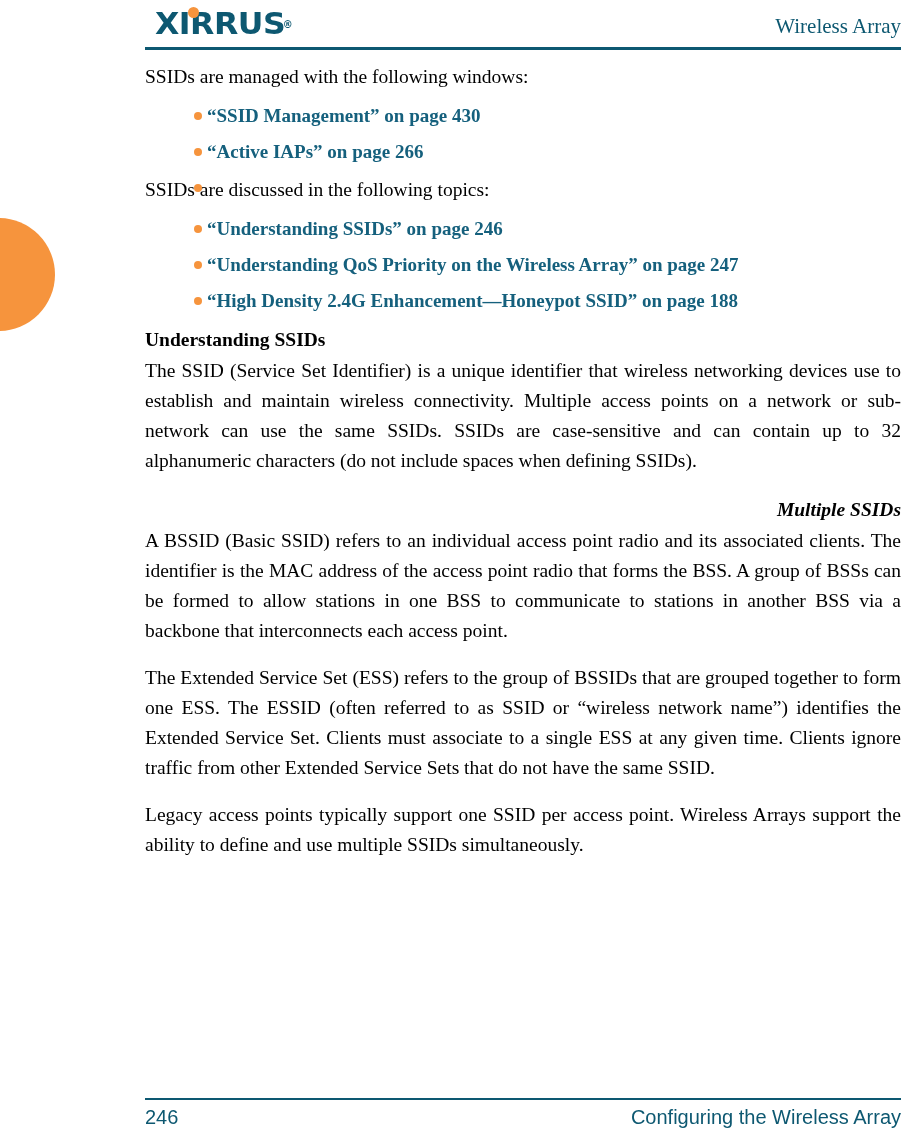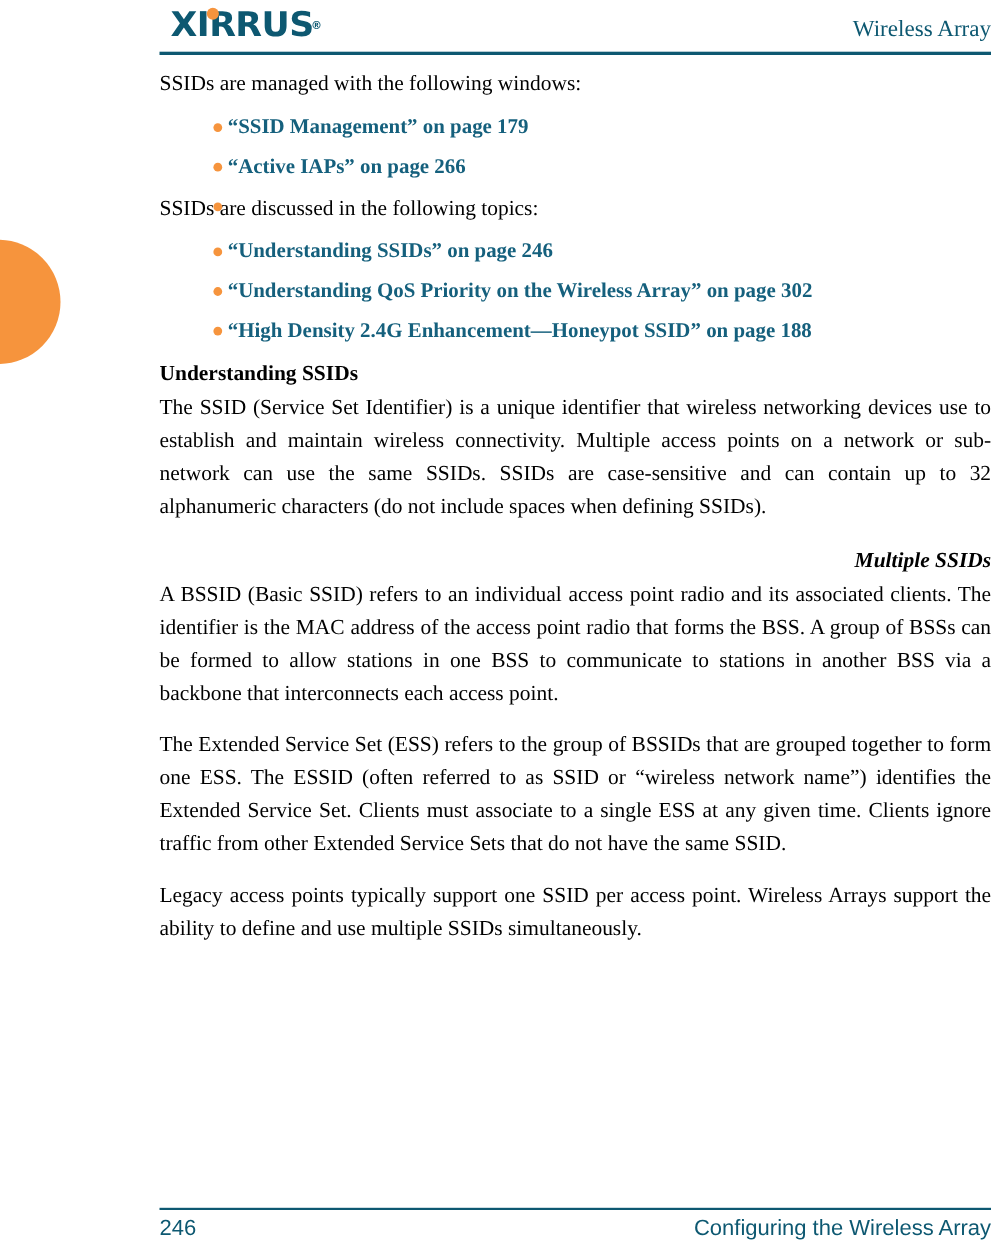--- a/index.html
+++ b/index.html
@@ -207,41 +207,41 @@
   </div>
   <div class="header-rule"></div>
 
   <div class="content">
 
     <p class="intro">SSIDs are managed with the following windows:</p>
 
     <ul class="linklist">
       <li>
         <span class="bullet"></span>
-        <span class="linktext">“SSID Management” on page 179</span>
+        <span class="linktext">“SSID Management” on page 430</span>
       </li>
       <li>
         <span class="bullet"></span>
         <span class="linktext">“Active IAPs” on page 266</span>
       </li>
       <li>
         <span class="bullet"></span>
       </li>
     </ul>
 
     <p class="intro">SSIDs are discussed in the following topics:</p>
 
     <ul class="linklist">
       <li>
         <span class="bullet"></span>
         <span class="linktext">“Understanding SSIDs” on page 246</span>
       </li>
       <li>
         <span class="bullet"></span>
-        <span class="linktext">“Understanding QoS Priority on the Wireless Array” on page 302</span>
+        <span class="linktext">“Understanding QoS Priority on the Wireless Array” on page 247</span>
       </li>
       <li>
         <span class="bullet"></span>
         <span class="linktext">“High Density 2.4G Enhancement—Honeypot SSID” on page 188</span>
       </li>
     </ul>
 
     <h2 class="section-title">Understanding SSIDs</h2>
     <p class="body">The SSID (Service Set Identifier) is a unique identifier that wireless networking devices use to establish and maintain wireless connectivity. Multiple access points on a network or sub-network can use the same SSIDs. SSIDs are case-sensitive and can contain up to 32 alphanumeric characters (do not include spaces when defining SSIDs).</p>
 

